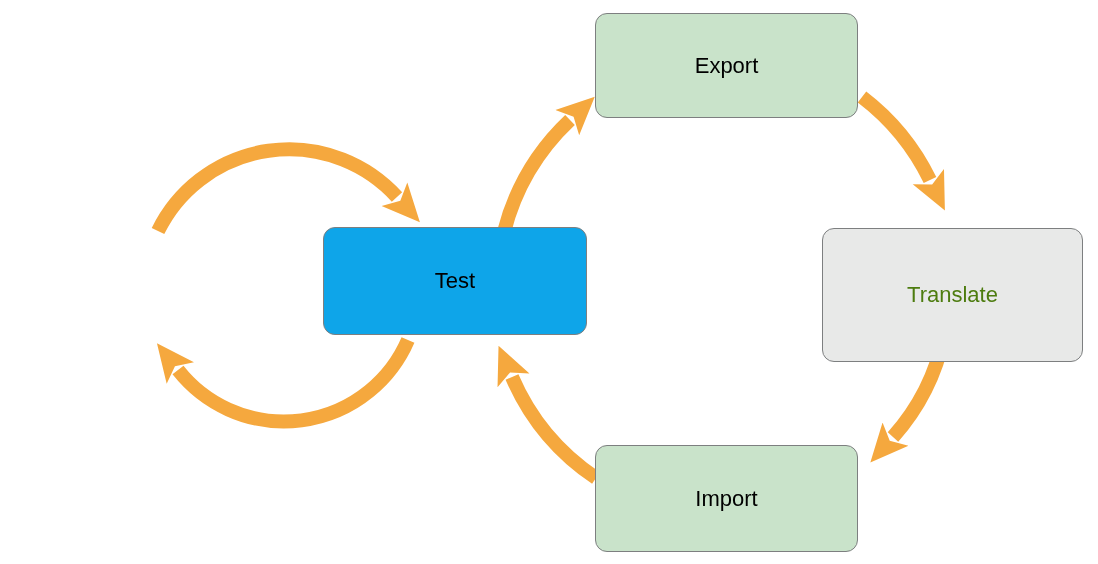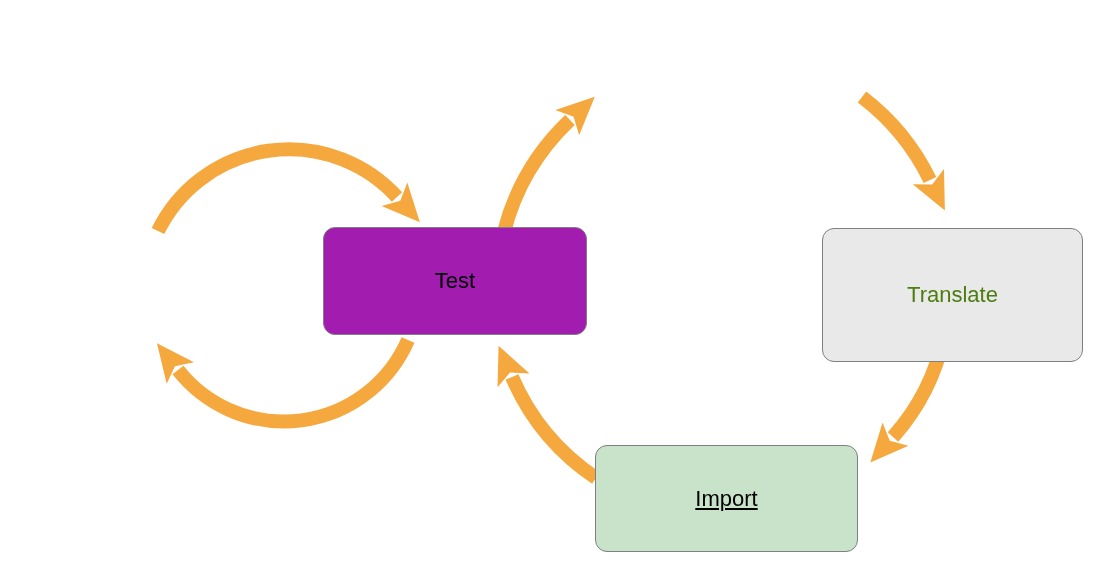--- a/index.html
+++ b/index.html
@@ -34,35 +34,34 @@
     justify-content: center;
     font-size: 22px;
     color: #000000;
   }
   .node-internationalize {
     left: 13px; top: 228px; width: 261px; height: 106px;
     background: #bcdee9;
   }
   .node-test {
     left: 323px; top: 227px; width: 264px; height: 108px;
-    background: #a21caf;
+    background: #0ea5e9;
   }
   .node-export {
     left: 595px; top: 13px; width: 263px; height: 105px;
     background: #c9e3ca;
   }
   .node-translate {
     left: 822px; top: 228px; width: 261px; height: 134px;
     background: #e8e9e8;
     color: #4d7c0f;
   }
   .node-import {
     left: 595px; top: 445px; width: 263px; height: 107px;
     background: #c9e3ca;
-    text-decoration: underline;
   }
   .edge-path {
     fill: none;
     stroke: #f5a83e;
     stroke-width: 14;
   }
 </style>
 </head>
 <body>
 
@@ -82,20 +81,23 @@
     <path class="edge-path" marker-end="url(#ah)" d="M 862 97 A 232 232 0 0 1 930 180" stroke="#f5a83e"></path>
     <path class="edge-path" marker-end="url(#ah)" d="M 944 336 A 219 219 0 0 1 893 437" stroke="#f5a83e"></path>
     <path class="edge-path" marker-end="url(#ah)" d="M 596 478 A 232 232 0 0 1 512 377" stroke="#f5a83e"></path>
   </svg>
 
 
   <div class="node node-test">
     <span>Test</span>
   </div>
 
+  <div class="node node-export">
+    <span>Export</span>
+  </div>
 
   <div class="node node-translate">
     <span>Translate</span>
   </div>
 
   <div class="node node-import">
     <span>Import</span>
   </div>
 
 </div>

